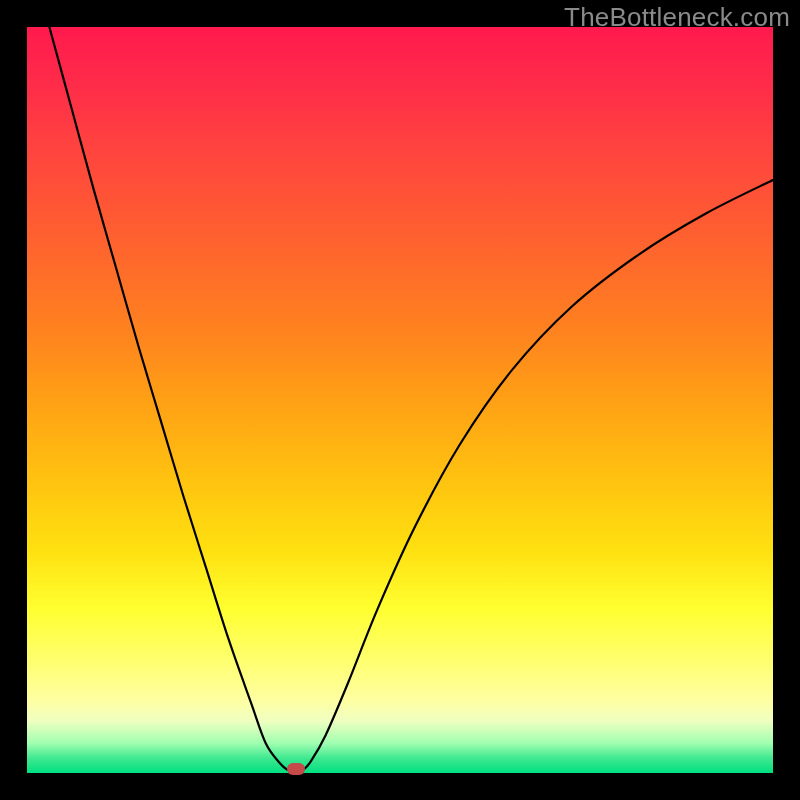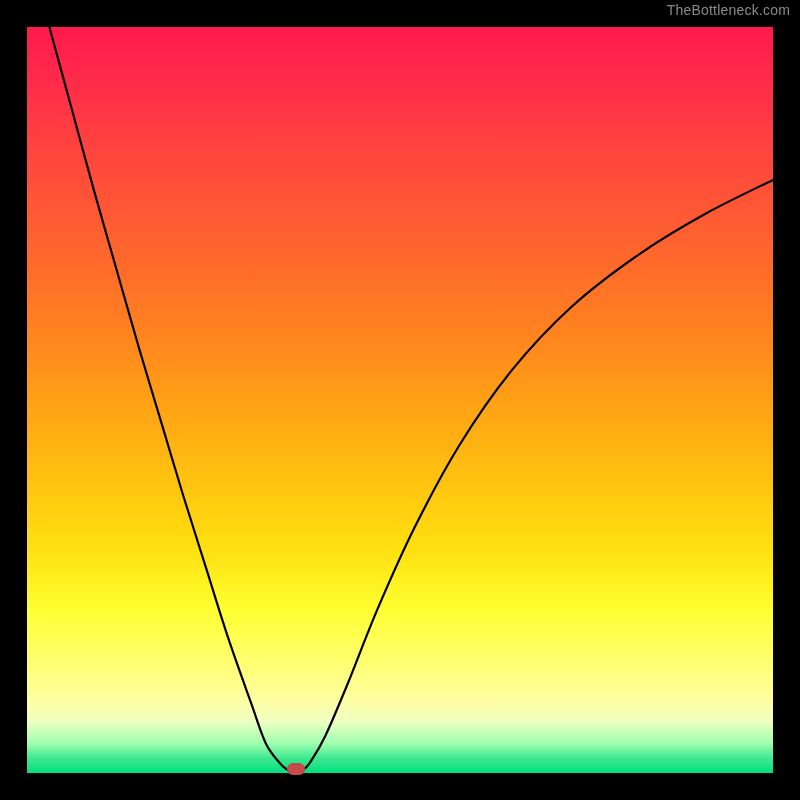--- a/index.html
+++ b/index.html
@@ -31,21 +31,21 @@
       #f0ffc0 93%,
       #a0ffb0 96%,
       #40e890 98%,
       #00e080 100%);
   }
   .watermark {
     position: absolute;
     top: 2px;
     right: 10px;
     font-family: Arial, Helvetica, sans-serif;
-    font-size: 14px;
+    font-size: 26px;
     color: #8a8a8a;
     font-weight: 500;
     letter-spacing: 0.2px;
   }
   .curve {
     position: absolute;
     left: 27px;
     top: 27px;
     width: 746px;
     height: 746px;

